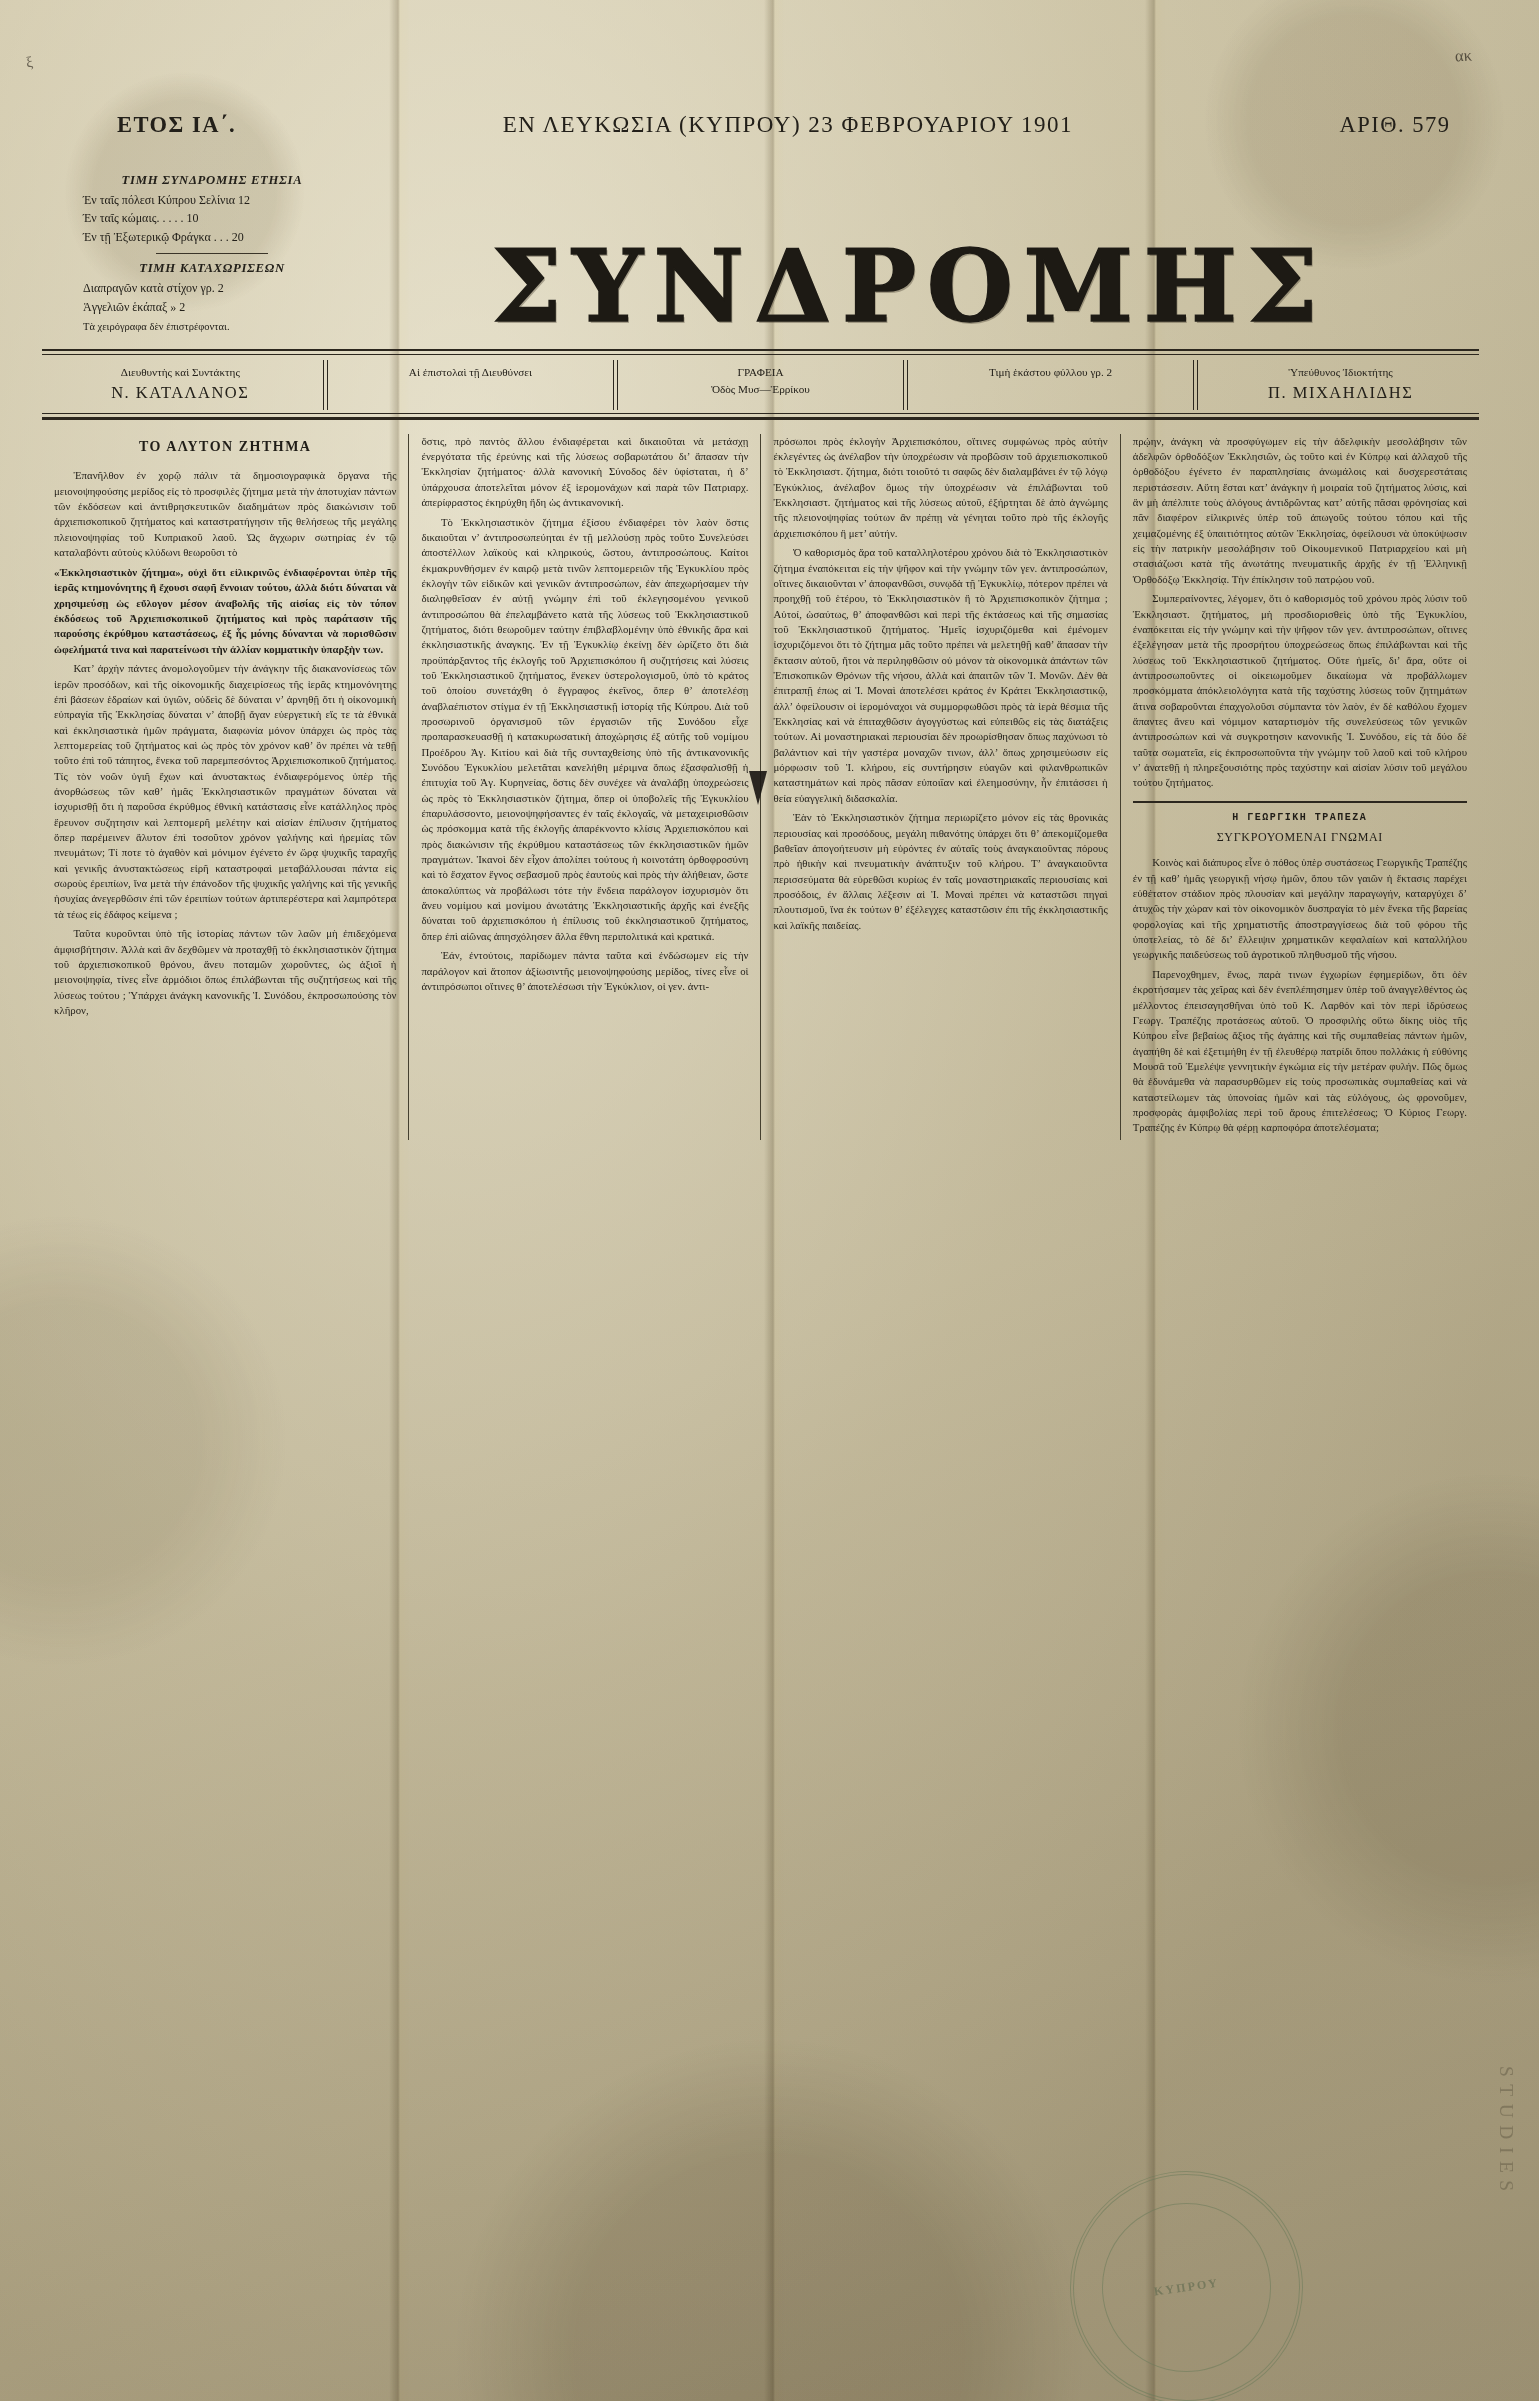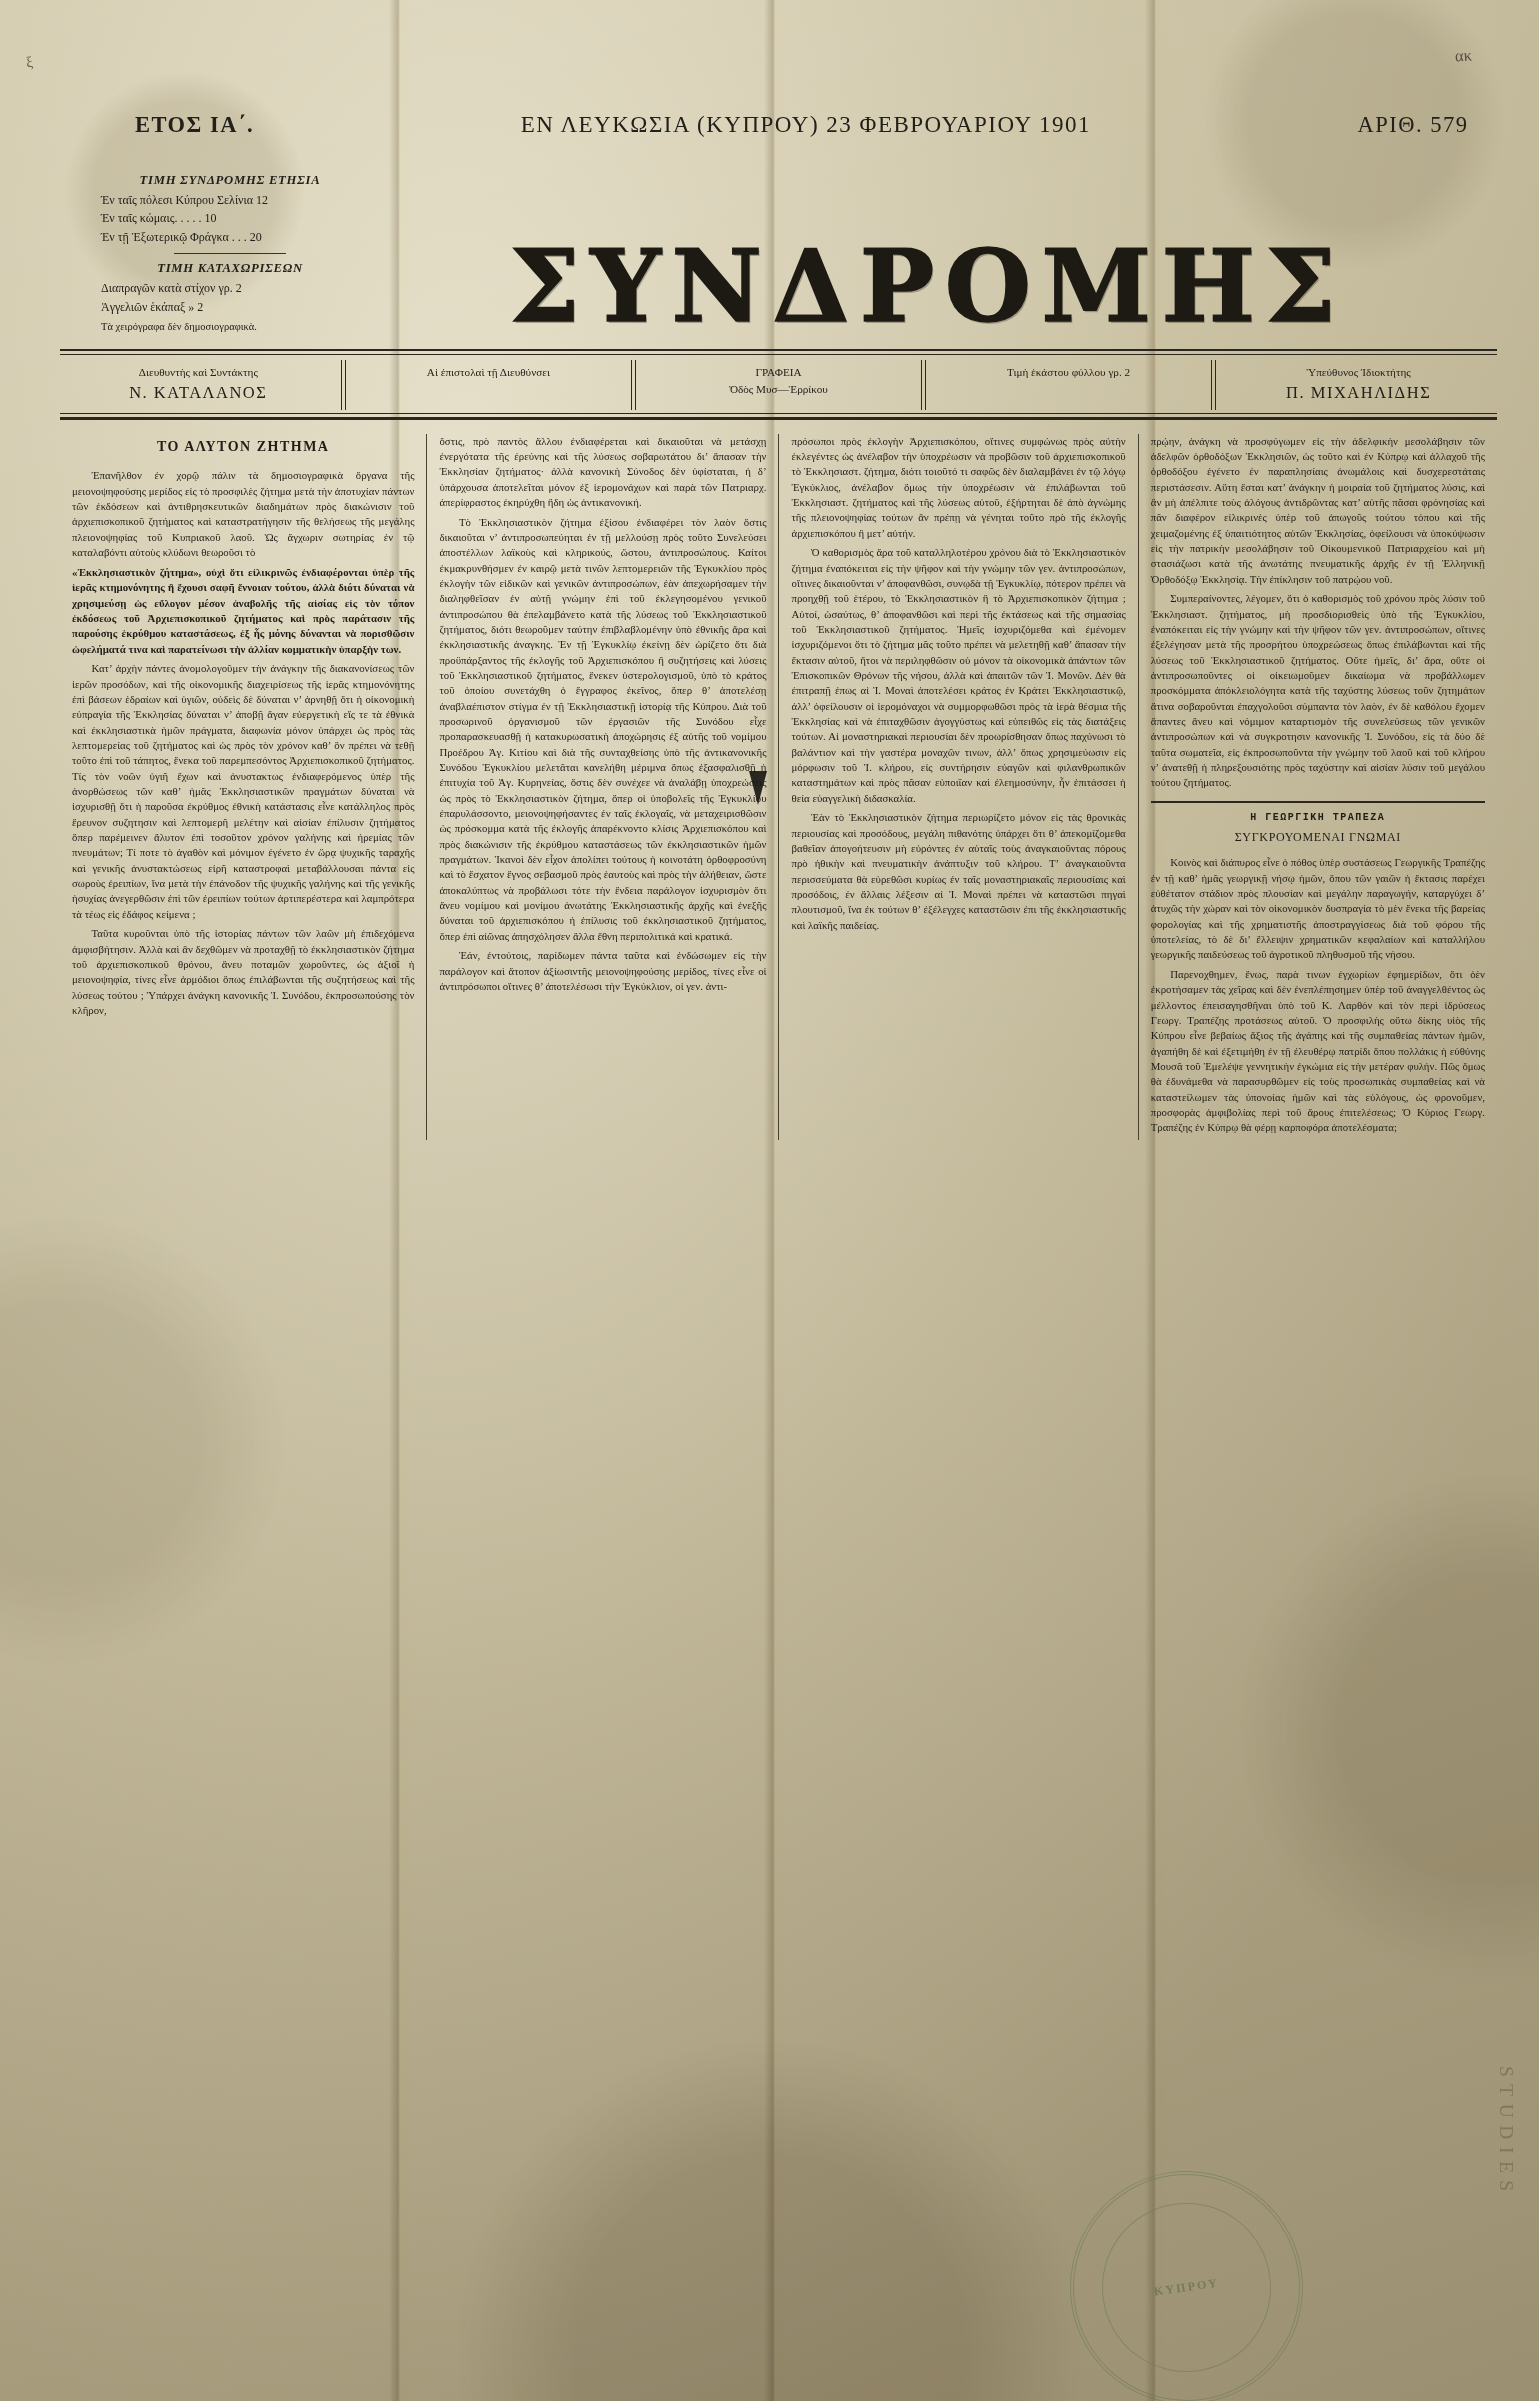--- a/index.html
+++ b/index.html
@@ -45,21 +45,21 @@
     background: linear-gradient(90deg, rgba(120,108,78,0) 0%, rgba(120,108,78,0.30) 45%, rgba(255,250,230,0.25) 55%, rgba(120,108,78,0) 100%);
     mix-blend-mode: multiply;
     pointer-events: none;
   }
   .fold.f1 { left: 389px; }
   .fold.f2 { left: 764px; }
   .fold.f3 { left: 1145px; }
 
   .sheet {
     position: absolute;
-    left: 60px;
+    left: 42px;
     top: 112px;
     width: 1437px;
     color: #23201a;
   }
 
   
   .topline {
     display: flex;
     align-items: baseline;
     justify-content: space-between;
@@ -330,21 +330,21 @@
     <div class="masthead">
       <div class="subs">
         <div class="shead">ΤΙΜΗ ΣΥΝΔΡΟΜΗΣ ΕΤΗΣΙΑ</div>
         <div class="line">Έν ταῖς πόλεσι Κύπρου Σελίνια  12</div>
         <div class="line">Έν ταῖς κώμαις. . . . .  10</div>
         <div class="line">Έν τῇ Ἐξωτερικῷ Φράγκα . . .  20</div>
         <div class="sep"></div>
         <div class="shead">ΤΙΜΗ ΚΑΤΑΧΩΡΙΣΕΩΝ</div>
         <div class="line">Διαπραγῶν κατὰ στίχον γρ.        2</div>
         <div class="line">Ἀγγελιῶν ἑκάπαξ            »      2</div>
-        <div class="note">Τὰ χειρόγραφα δὲν δημοσιογραφικὰ.</div>
+        <div class="note">Τὰ χειρόγραφα δὲν ἐπιστρέφονται.</div>
       </div>
       <div class="title-wrap">
         <div class="paper-title">ΣΥΝΔΡΟΜΗΣ</div>
       </div>
     </div>
 
     <div class="rule-double"></div>
 
     <div class="imprint">
       <div class="cell">

